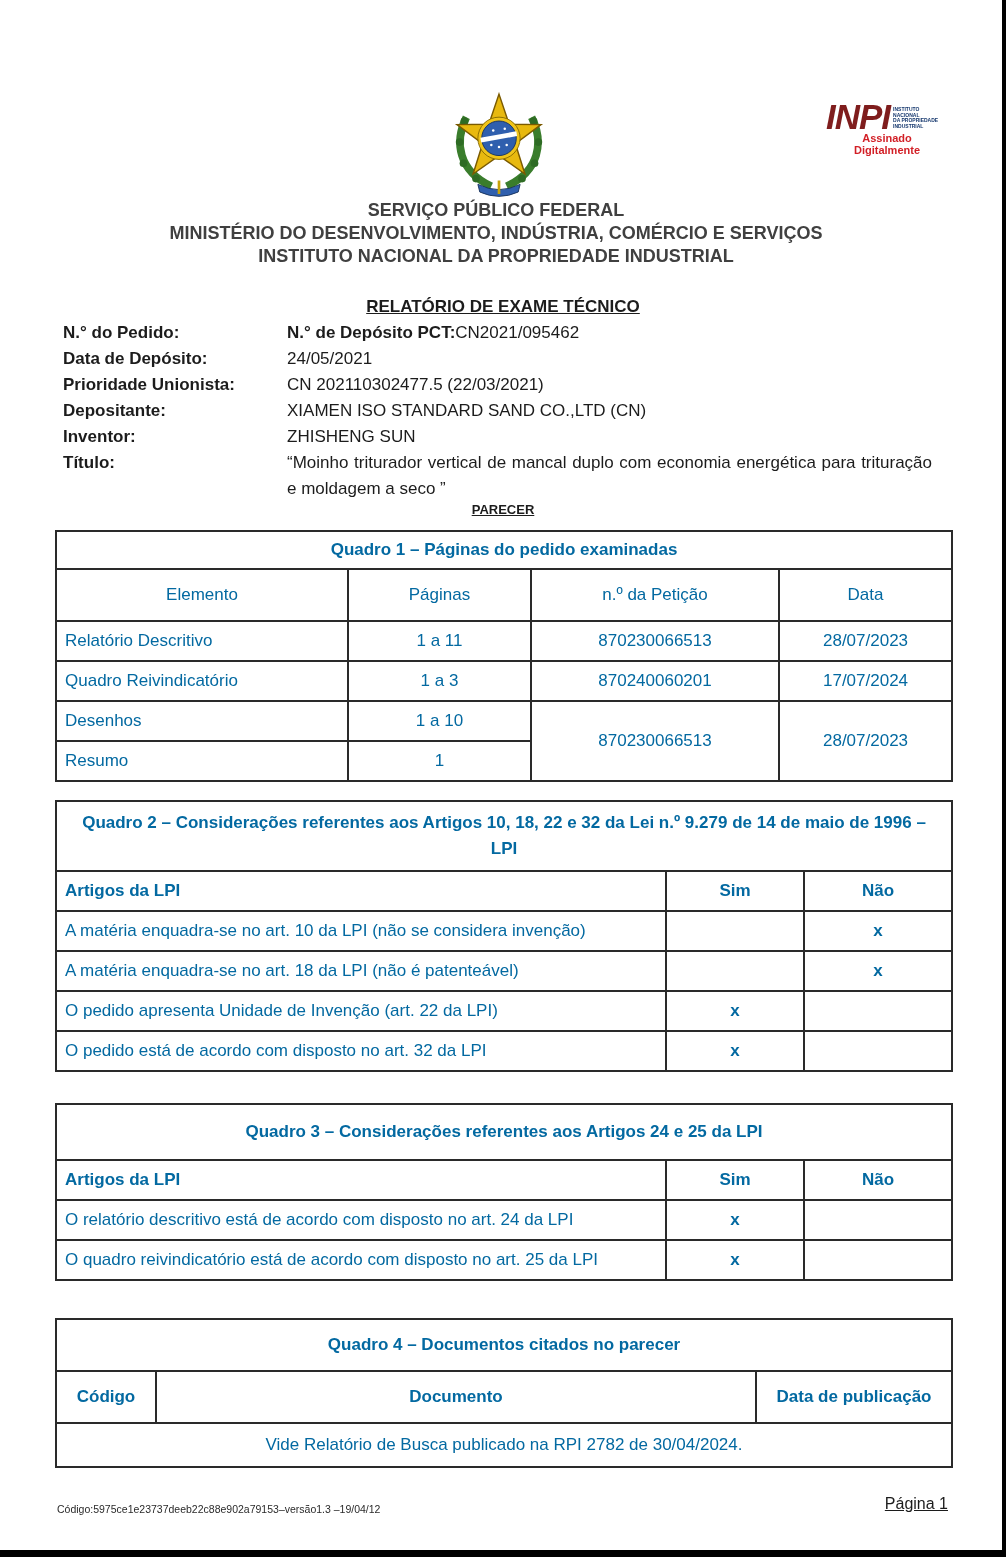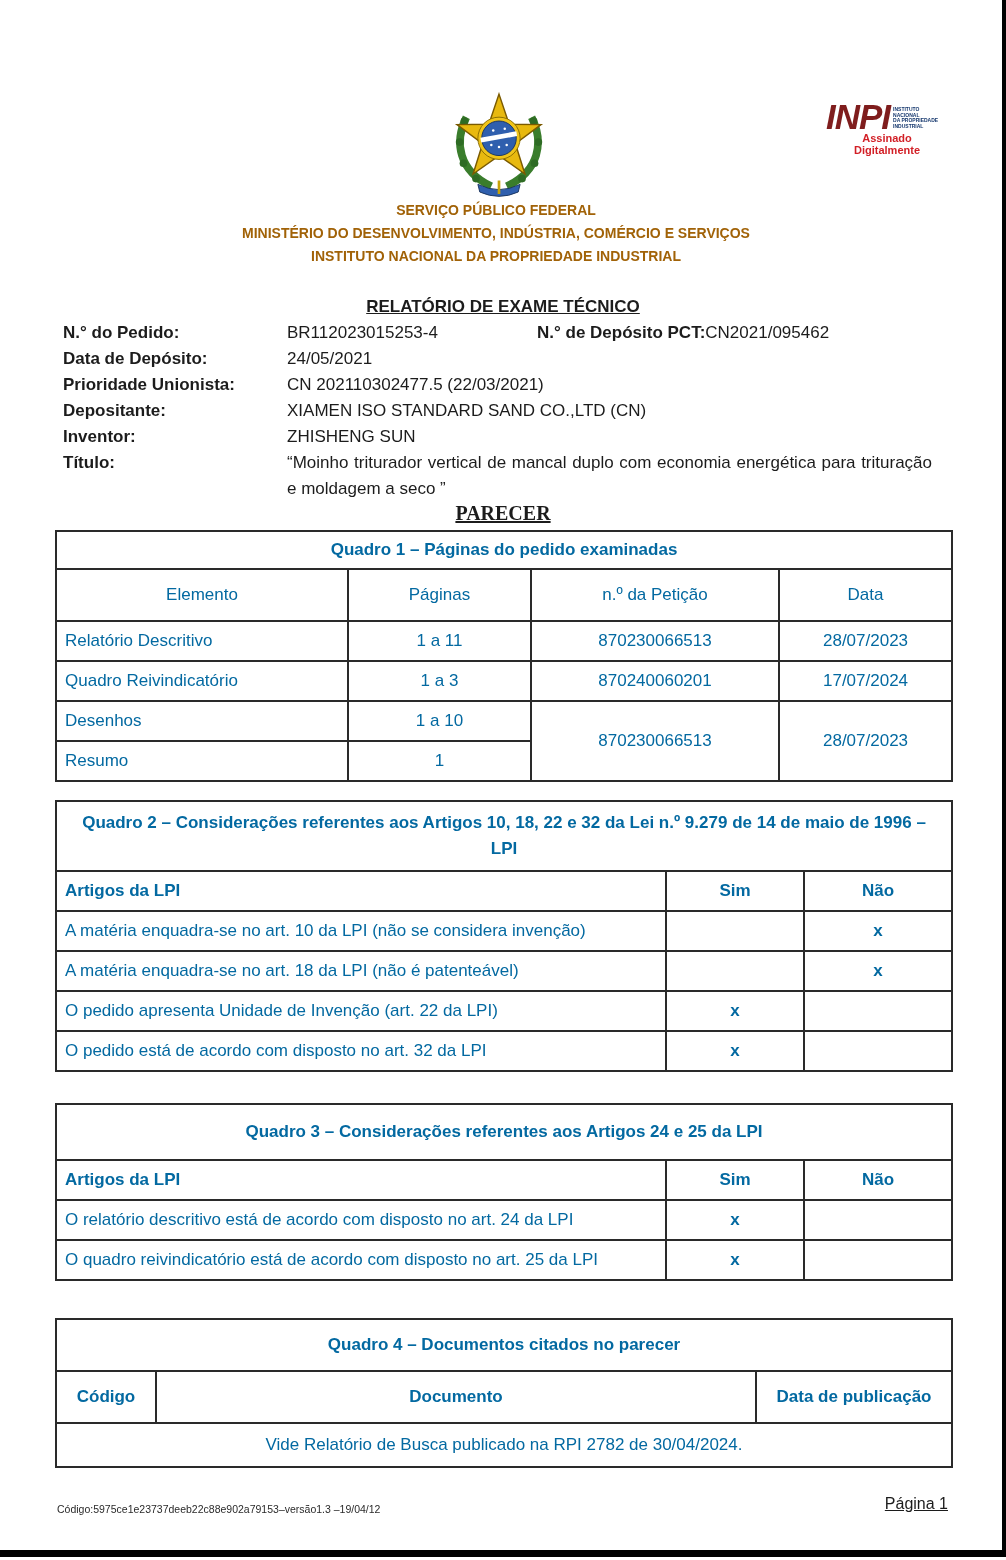--- a/index.html
+++ b/index.html
@@ -14,34 +14,34 @@
   .edge-bottom { position:absolute; left:0; top:1550px; width:1006px; height:7px; background:#000; }
 
   
   .coat { position:absolute; left:451px; top:92px; }
   .inpi-block { position:absolute; left:826px; top:104px; width:140px; }
   .inpi-row { display:flex; align-items:flex-start; }
   .inpi-wordmark { font-weight:bold; font-style:italic; font-size:35px; line-height:26px; letter-spacing:-1px; color:#7f1d1d; }
   .inpi-caption { margin-left:3px; margin-top:3px; font-size:5px; line-height:5.5px; font-weight:bold; color:#16386e; text-transform:uppercase; }
   .inpi-signed { margin-top:2px; margin-left:18px; text-align:center; font-weight:bold; font-size:11px; line-height:12px; color:#d21f26; width:86px; }
 
-  .gov-lines { position:absolute; top:199px; left:0; width:992px; text-align:center; font-weight:bold; font-size:14px; line-height:23px; color:#a16207; }
+  .gov-lines { position:absolute; top:199px; left:0; width:992px; text-align:center; font-weight:bold; font-size:18px; line-height:23px; color:#404040; }
 
   .report-title { position:absolute; top:297px; left:0; width:1006px; text-align:center; font-size:17px; font-weight:bold; }
   .report-title span { text-decoration:underline; }
 
   
   .fields { position:absolute; left:63px; top:320px; width:880px; font-size:17px; }
   .frow { display:flex; min-height:26px; line-height:26px; }
   .flabel { width:224px; font-weight:bold; flex-shrink:0; }
   .fvalue-fixed { width:250px; flex-shrink:0; }
   .flabel-inline { font-weight:bold; }
   .titulo-value { width:645px; text-align:justify; line-height:26px; }
 
-  .parecer { position:absolute; top:502px; left:0; width:1006px; text-align:center; font-size:20px; font-weight:bold;font-family:Liberation Serif, serif; }
+  .parecer { position:absolute; top:502px; left:0; width:1006px; text-align:center; font-size:13px; font-weight:bold; }
   .parecer span { text-decoration:underline; }
 
   
   table { border-collapse:collapse; table-layout:fixed; width:896px; font-size:17px; color:#0369a1; }
   td { border:2px solid #2a2a2a; vertical-align:middle; overflow:hidden; }
   .tbl { position:absolute; left:55px; }
   .q1 { top:530px; } .q2 { top:800px; } .q3 { top:1103px; } .q4 { top:1318px; }
 
   .t-title { text-align:center; font-weight:bold; padding:8px 12px; line-height:26px; }
   .q1 .t-title { padding:8px 4px; line-height:20px; }
@@ -119,21 +119,20 @@
     <div>INSTITUTO NACIONAL DA PROPRIEDADE INDUSTRIAL</div>
   </div>
 
   <div class="report-title">
     <span>RELATÓRIO DE EXAME TÉCNICO</span>
   </div>
 
   <div class="fields">
     <div class="frow">
       <span class="flabel">N.° do Pedido:</span>
-      <span class="fvalue-fixed">BR112023015253-4</span>
       <span class="flabel-inline">N.° de Depósito PCT:</span>
       <span>CN2021/095462</span>
     </div>
     <div class="frow">
       <span class="flabel">Data de Depósito:</span>
       <span>24/05/2021</span>
     </div>
     <div class="frow">
       <span class="flabel">Prioridade Unionista:</span>
       <span>CN 202110302477.5 (22/03/2021)</span>

